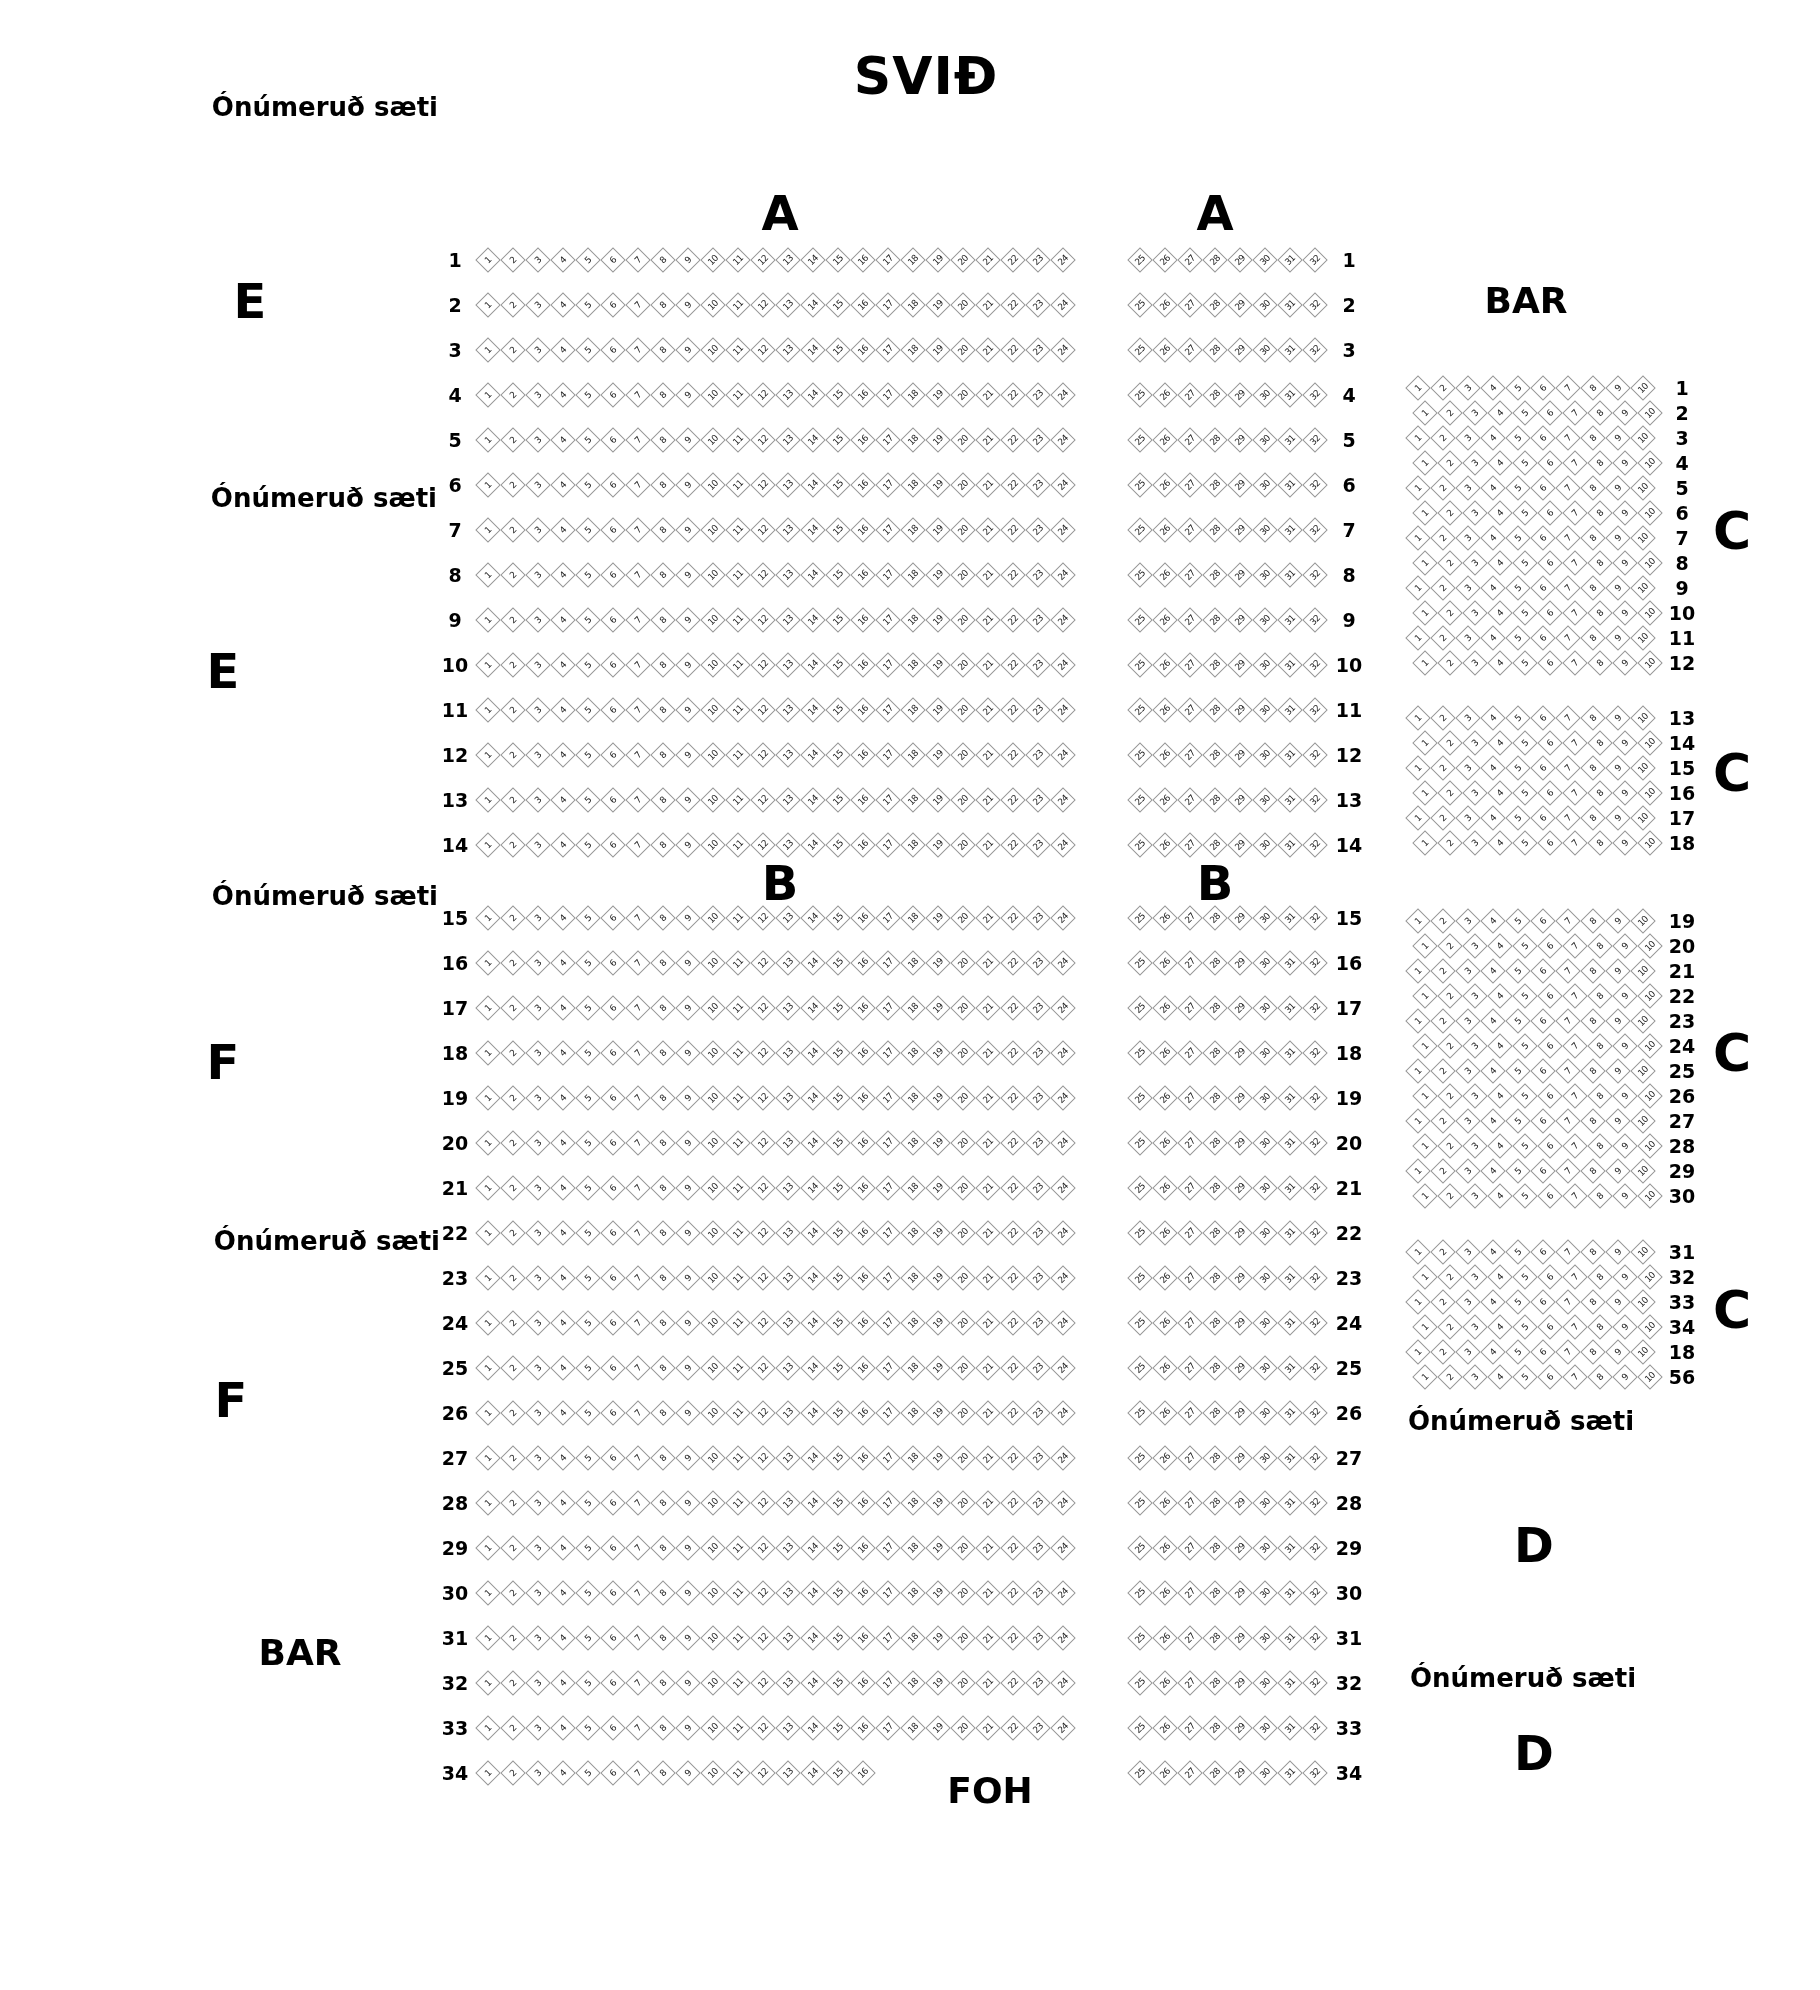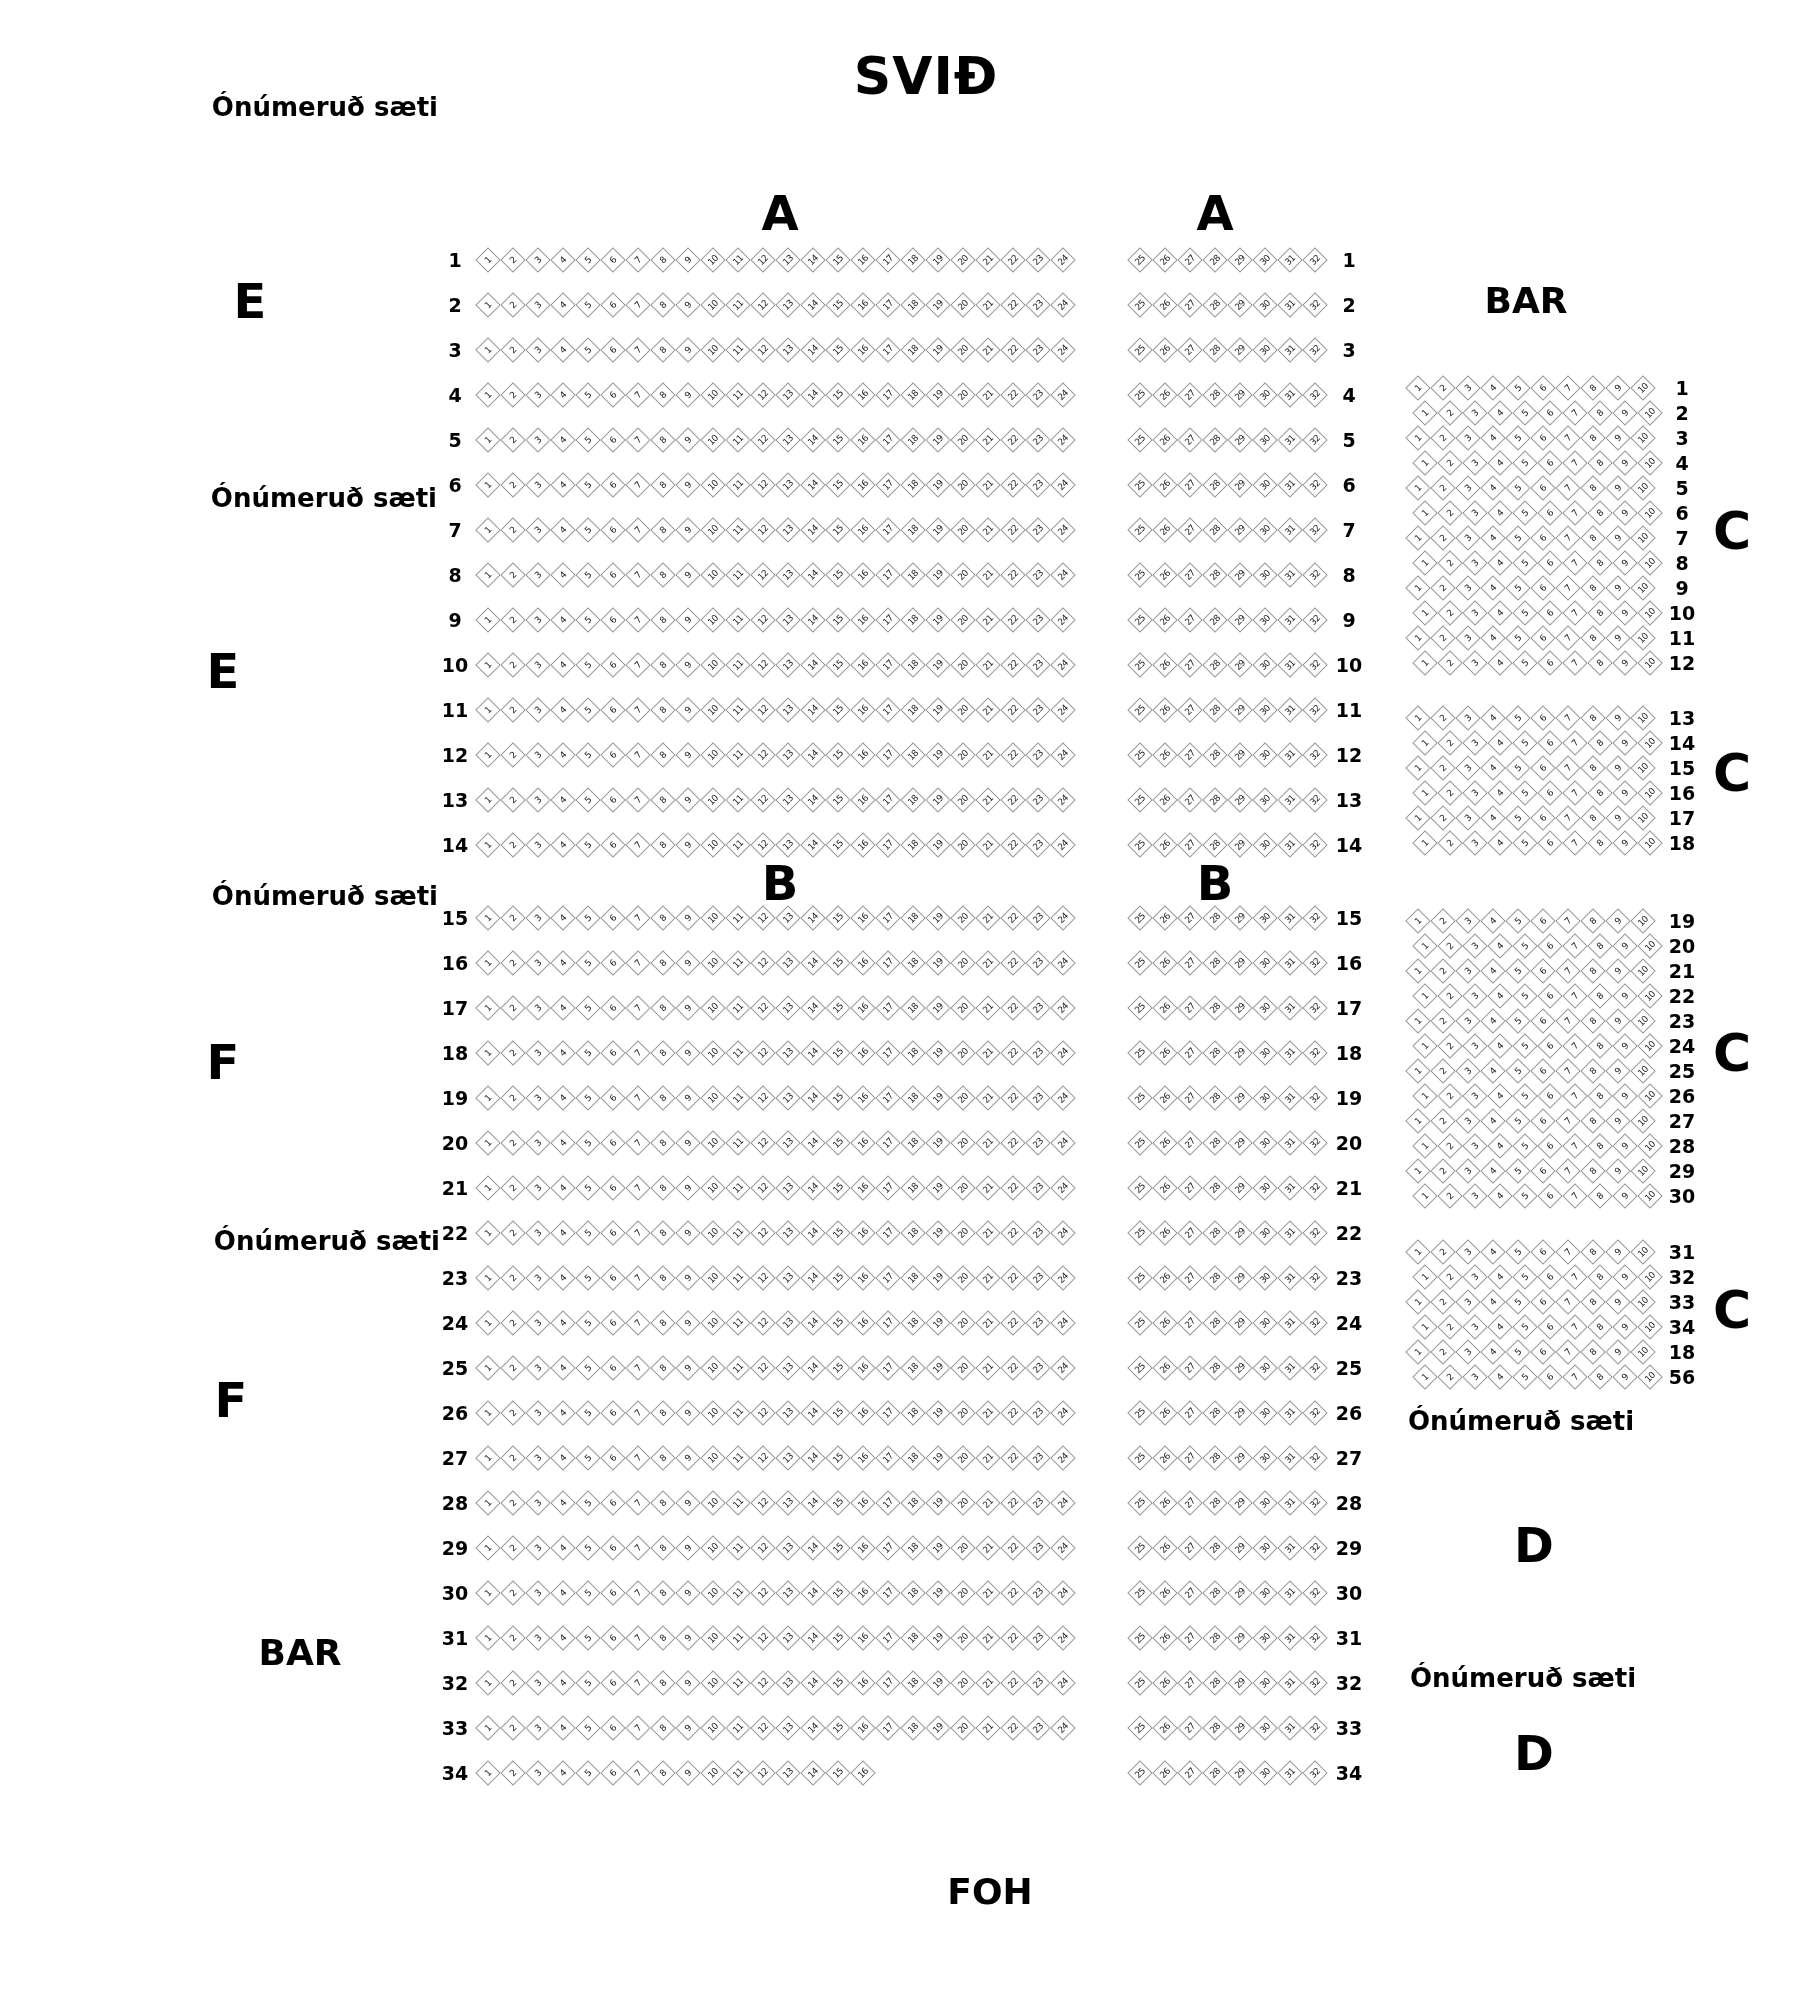--- a/index.html
+++ b/index.html
@@ -14,21 +14,21 @@
   
   .lbl{
     position:absolute;
     white-space:nowrap;
     transform:translate(-50%,-50%);
     color:#000;
   }
   .lbl.right-edge{transform:translate(-100%,-50%);}
   .lbl.left-edge{transform:translate(0,-50%);}
   .title{left:926px;top:76px;font-size:52px;font-weight:600;letter-spacing:1px;}
-  .foh{left:990px;top:1891px;font-size:36px;font-weight:600;}
+  .foh{left:990px;top:1790px;font-size:36px;font-weight:600;}
   .bar-right{left:1526px;top:300px;font-size:36px;font-weight:600;}
   .bar-left{left:300px;top:1652px;font-size:36px;font-weight:600;}
   .unnum{font-size:26px;font-weight:600;}
   .un1{left:438px;top:107px;}
   .un2{left:437px;top:498px;}
   .un3{left:438px;top:896px;}
   .un4{left:440px;top:1241px;}
   .un5{left:1408px;top:1421px;}
   .un6{left:1410px;top:1678px;}
   .secletter{font-size:48px;font-weight:600;}

